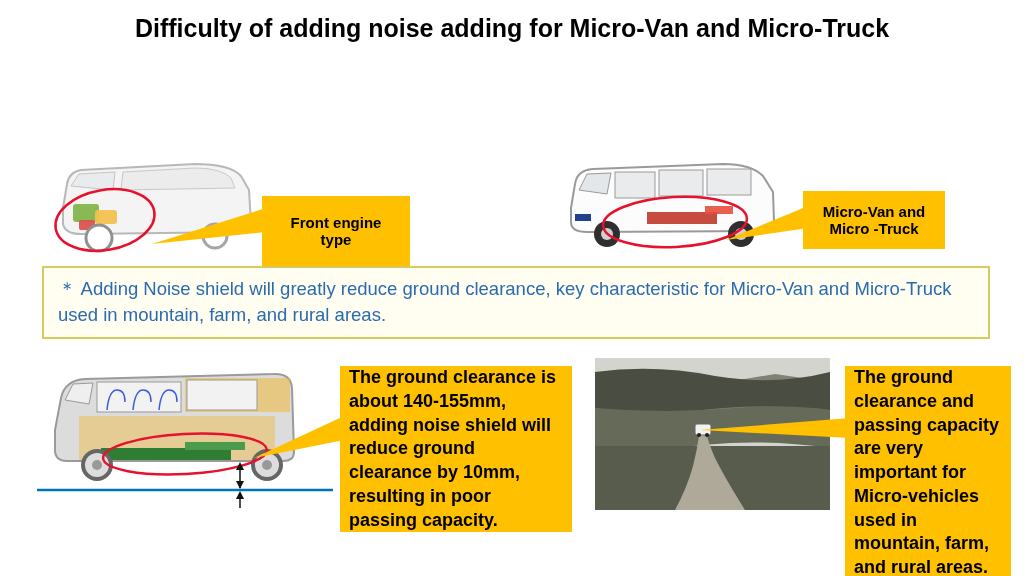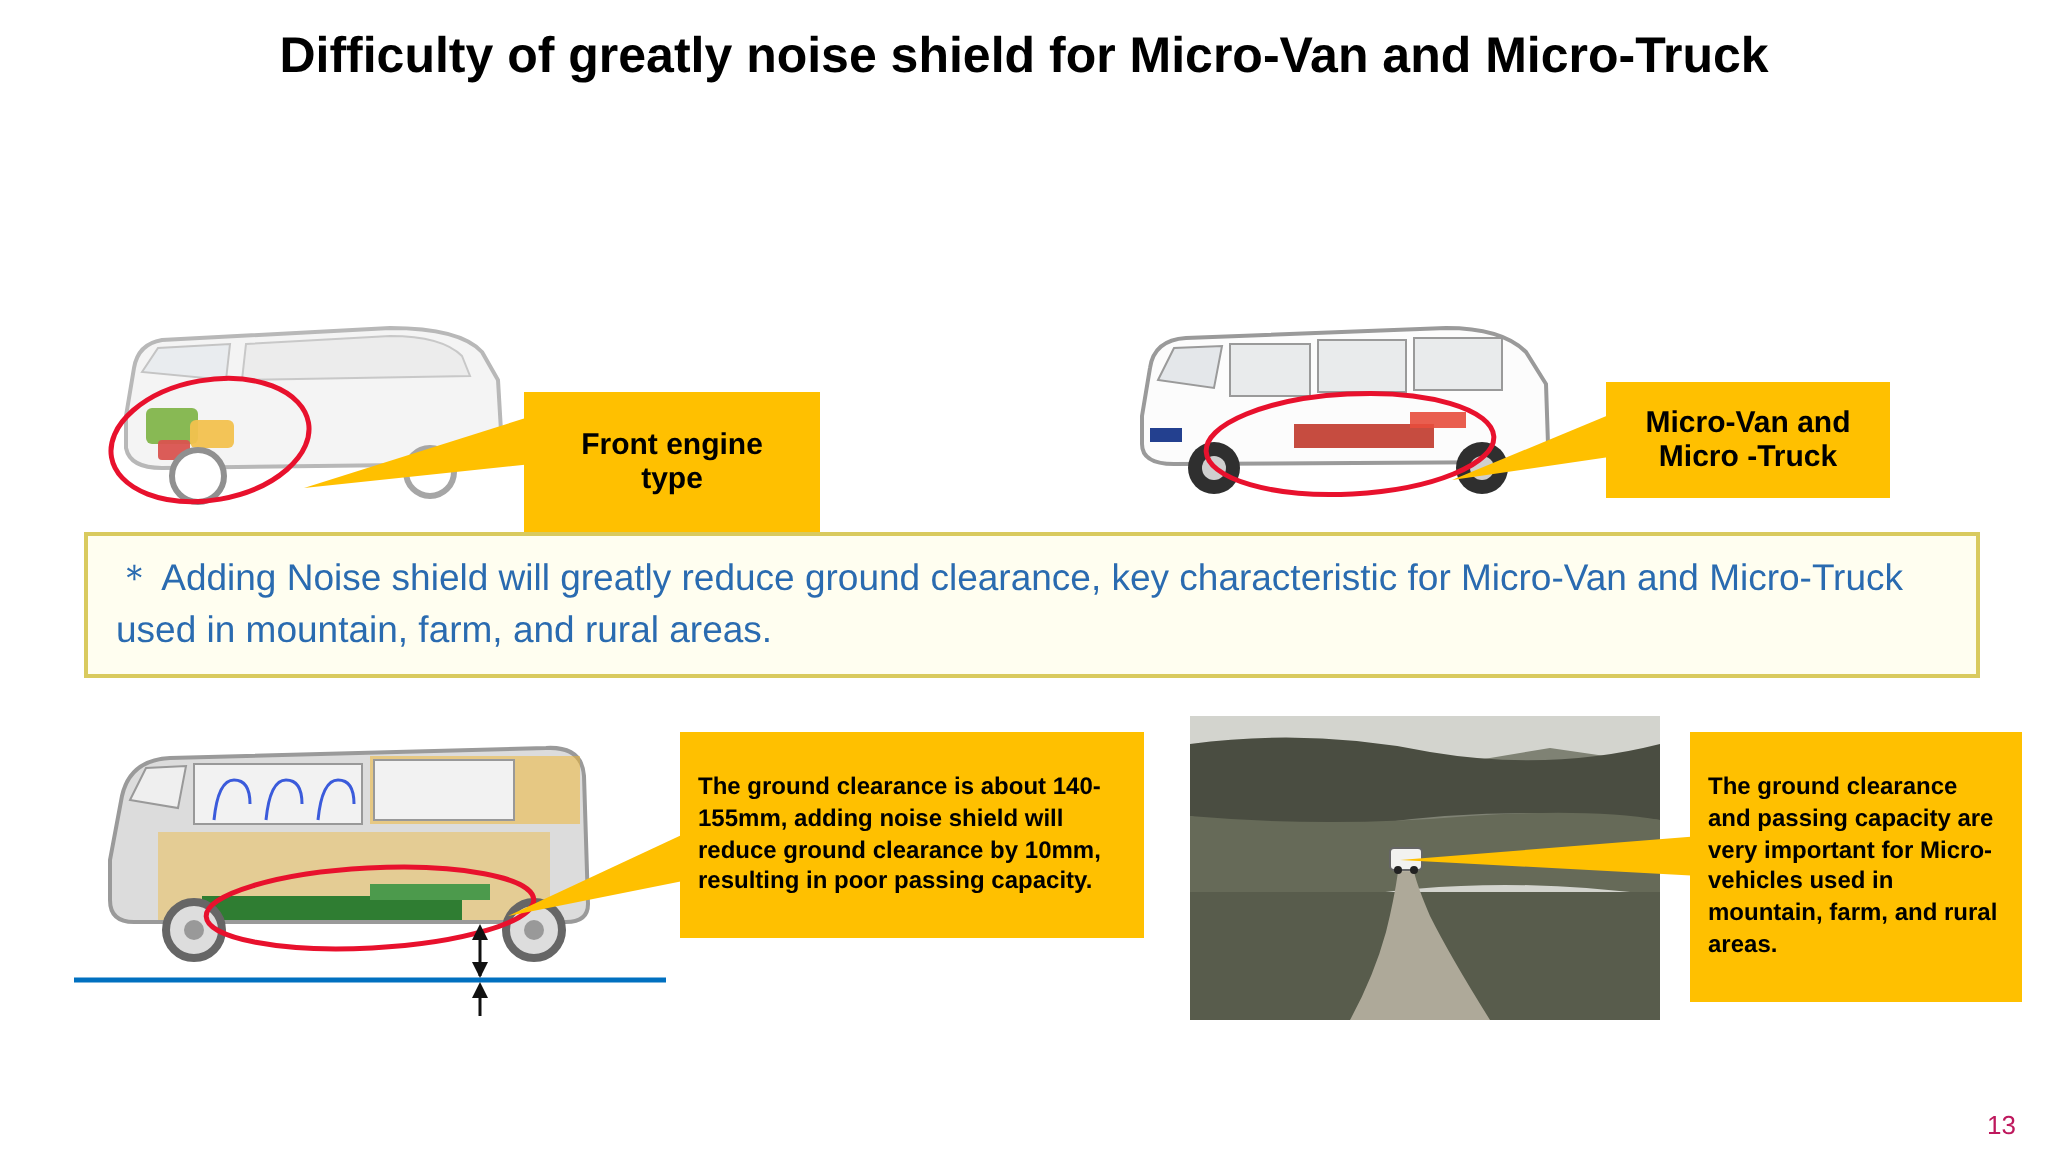--- a/index.html
+++ b/index.html
@@ -19,37 +19,37 @@
   }
   .note-1 { left:38px; top:66px; width:952px; }
   .note-2 { left:42px; top:266px; width:948px; }
   .callout {
     position:absolute; background:#FFC000; color:#000; font-weight:bold; z-index:4;
   }
   .callout-big {
     font-size:15px; display:flex; align-items:center; justify-content:center;
     text-align:center; padding:6px 12px;
   }
-  .callout-small { font-size:12px; line-height:1.32; padding:20px 9px; }
+  .callout-small { font-size:18px; line-height:1.32; padding:0 9px; }
   #callout-front-engine { left:262px; top:196px; width:148px; height:70px; }
   #callout-micro-van   { left:803px; top:191px; width:142px; height:58px; }
   #callout-ground-clearance { left:340px; top:366px; width:232px; min-height:88px; }
   #callout-passing-capacity { left:845px; top:366px; width:166px; min-height:112px; }
   .pointer { position:absolute; z-index:3; }
   .figure  { position:absolute; z-index:1; }
   .page-number {
     position:absolute; right:16px; bottom:6px; color:#be185d; font-size:13px;
   }
 </style>
 </head>
 <body>
 
 <div class="slide">
 
-  <div class="slide-title">Difficulty of greatly noise shield for Micro-Van and Micro-Truck</div>
+  <div class="slide-title">Difficulty of adding noise adding for Micro-Van and Micro-Truck</div>
 
 
   <svg class="figure" style="left:45px; top:146px;" width="212" height="114" viewBox="0 0 212 114">
     <path d="M18 62 L22 38 Q24 26 36 24 L150 18 Q185 18 196 30 L204 44 L206 78 Q206 86 198 86 L36 88 Q20 88 18 78 Z" fill="#F4F4F4" stroke="#B8B8B8" stroke-width="2"></path>
     <path d="M26 40 L34 28 L70 26 L68 44 Z" fill="#E9ECEF" stroke="#C4C4C4" stroke-width="1"></path>
     <path d="M78 26 L150 22 Q176 22 186 32 L190 42 L76 44 Z" fill="#ECECEC" stroke="#C8C8C8" stroke-width="1"></path>
     <rect x="28" y="58" width="26" height="18" rx="3" fill="#7CB342" opacity="0.9"></rect>
     <rect x="50" y="64" width="22" height="14" rx="3" fill="#F2C14E" opacity="0.95"></rect>
     <rect x="34" y="74" width="16" height="10" rx="2" fill="#D9534F" opacity="0.95"></rect>
     <circle cx="54" cy="92" r="13" fill="#FFFFFF" stroke="#909090" stroke-width="3"></circle>

